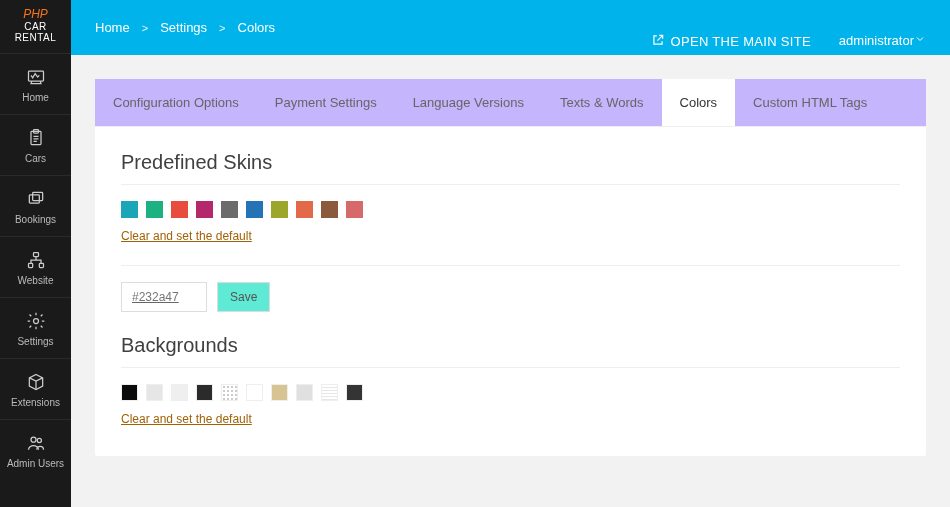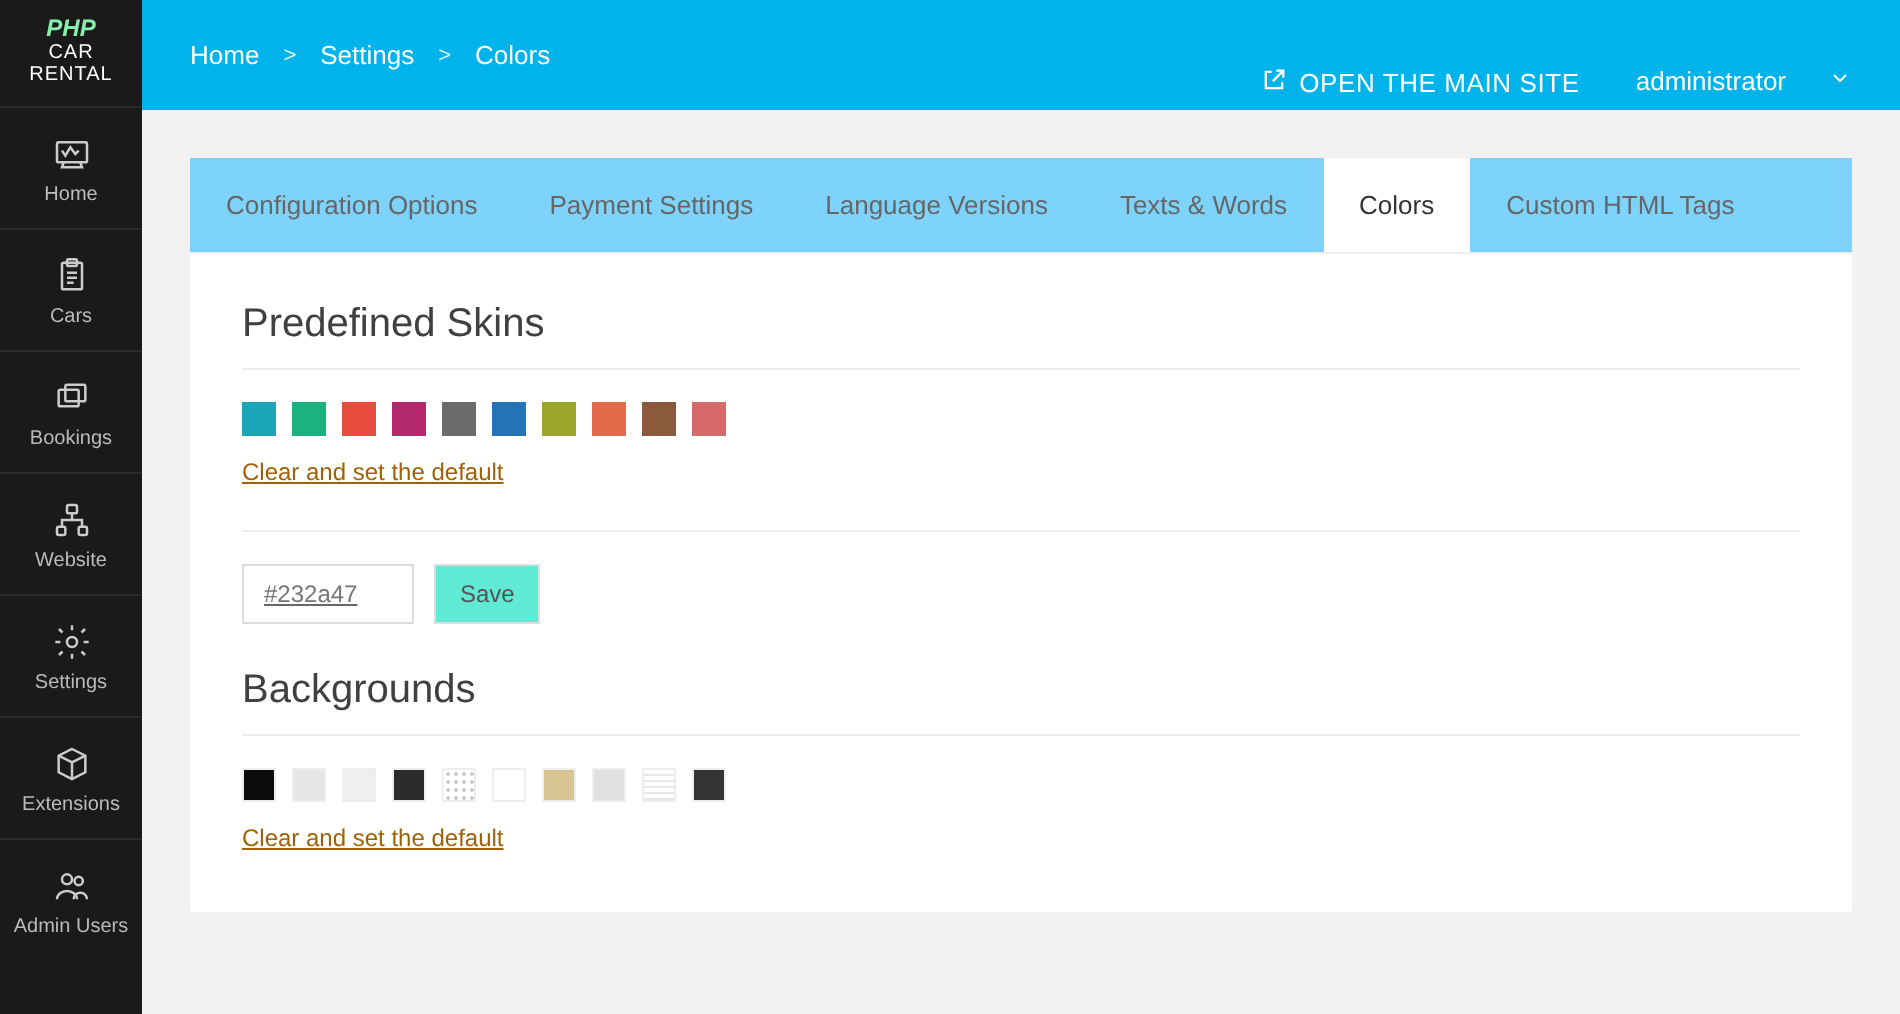--- a/index.html
+++ b/index.html
@@ -2,39 +2,39 @@
 <html><head>
 <meta charset="utf-8">
 <style>
 * { margin: 0; padding: 0; box-sizing: border-box; }
 body { font-family: Arial, Helvetica, sans-serif; font-size: 13px; color: #333; background: #fff; width: 950px; height: 507px; overflow: hidden; }
 .layout { display: flex; width: 100%; height: 100%; }
 
 
 .sidebar { width: 71px; background: #1a1a1a; color: #ccc; display: flex; flex-direction: column; }
 .brand { text-align: center; padding: 8px 0 10px 0; line-height: 1.1; }
-.brand-php { color: #86efac; font-weight: bold; font-style: italic; font-size: 12px; }
+.brand-php { color: #f97316; font-weight: normal; font-style: italic; font-size: 12px; }
 .brand-sub { color: #fff; font-size: 10px; letter-spacing: 0.5px; }
 .nav-item { display: flex; flex-direction: column; align-items: center; justify-content: center; height: 61px; color: #bbb; cursor: pointer; font-size: 10px; gap: 4px; border-top: 1px solid #2a2a2a; }
 .nav-item .icon { width: 22px; height: 22px; display: flex; align-items: center; justify-content: center; }
 .nav-item svg { stroke: #ccc; fill: none; stroke-width: 1.5; }
 
 
 .main { flex: 1; display: flex; flex-direction: column; background: #f2f2f2; }
 .topbar { height: 55px; background: #00b4eb; color: #fff; display: flex; align-items: center; padding: 0 24px; font-size: 13px; }
 .breadcrumb { display: flex; align-items: center; gap: 12px; }
 .crumb-sep { font-size: 11px; opacity: .9; }
 .topbar-right { margin-left: auto; display: flex; align-items: flex-start; gap: 28px; margin-top: 28px; }
 .open-site { display: flex; align-items: center; gap: 6px; letter-spacing: .3px; cursor: pointer; }
-.user { display: flex; align-items: center; gap: 21px; cursor: pointer; }
+.user { display: flex; align-items: center; gap: 0; cursor: pointer; }
 
 
 .content-wrap { padding: 24px 24px 0 24px; }
 .card { background: #fff; border-radius: 2px; }
-.tabs { display: flex; border-bottom: 1px solid #eee; background: #7dd3fc; text-align: center; }
+.tabs { display: flex; border-bottom: 1px solid #eee; background: #c4b5fd; text-align: center; }
 .tab { padding: 16px 18px; font-size: 13px; color: #666; cursor: pointer; }
 .tab.active { background: #fff; color: #333; }
 .panel { padding: 24px 26px 8px 26px; }
 .section-title { font-size: 20px; font-weight: 400; color: #404040; margin-bottom: 10px; }
 .divider { height: 1px; background: #eee; margin-bottom: 16px; }
 .swatches { display: flex; gap: 8px; margin-bottom: 10px; }
 .swatch { width: 17px; height: 17px; cursor: pointer; }
 .link-action { color: #a16207; font-size: 12px; text-decoration: underline; cursor: pointer; display: inline-block; margin-bottom: 22px; }
 .row { display: flex; align-items: stretch; gap: 10px; margin-bottom: 22px; }
 .input { height: 30px; width: 86px; border: 1px solid #ddd; padding: 0 10px; font-size: 12px; color: #666; text-decoration: underline; }

